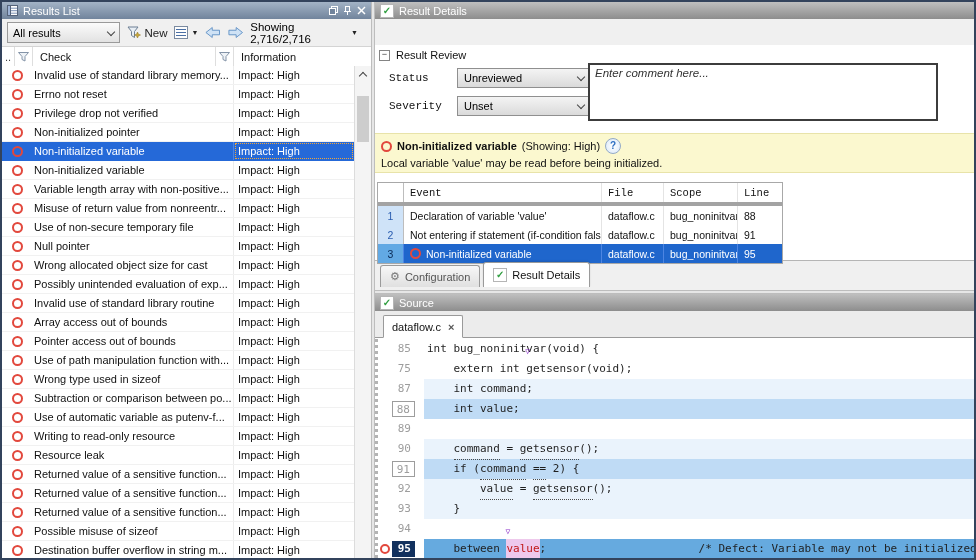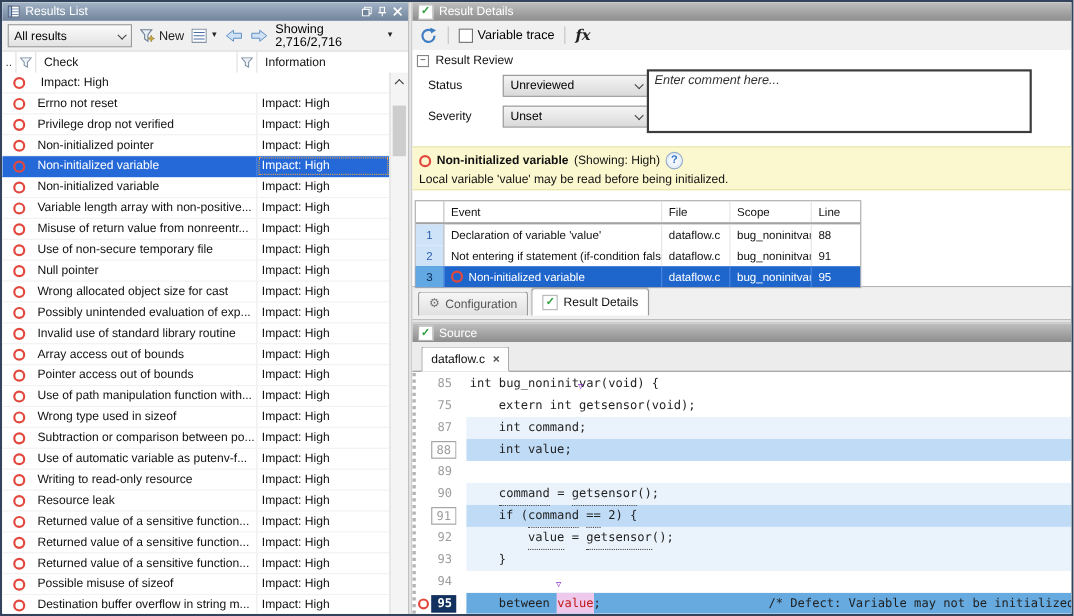--- a/index.html
+++ b/index.html
@@ -54,34 +54,34 @@
   .details{position:relative;height:288px;background:#f0f0f0;}
   .dtoolbar{height:26px;display:flex;align-items:center;gap:9px;padding:0 7px;background:#f0f0f0;border-bottom:1px solid #cfcfcf;}
   .sep{width:1px;height:16px;background:#c2c2c2;}
   .cbx{width:11px;height:11px;border:1px solid #707070;background:#fff;}
   .cbx-lab{font-size:11.5px;margin-left:4px;}
   .fx{font-family:"DejaVu Serif",serif;font-style:italic;font-size:13.5px;font-weight:bold;color:#222;}
   .dcontent{position:absolute;top:43px;left:0;width:599px;height:215px;background:#fff;border-bottom:1px solid #b5b5b5;}
   .review-head{display:flex;align-items:center;gap:6px;font-size:11px;padding:4px 6px 2px 4px;color:#111;}
   .expander{width:9px;height:9px;border:1px solid #848484;background:#fff;font-size:9px;line-height:7px;text-align:center;color:#333;flex:none;}
   .fields{position:relative;height:66px;}
-  .flabel{position:absolute;left:14px;font-size:11px;color:#111;}
+  .flabel{position:absolute;left:14px;font-size:11px;color:#111;font-family:Liberation Mono, monospace;}
   .fsel{position:absolute;left:82px;width:134px;height:20px;box-sizing:border-box;background:linear-gradient(#f4f4f4,#dadada);
        border:1px solid #8f8f8f;font-size:11px;display:flex;align-items:center;justify-content:space-between;padding:0 6px;}
   .comment{position:absolute;left:213px;top:0px;width:350px;height:58px;box-sizing:border-box;border:2px solid #3c3c3c;
        font-size:11.5px;font-style:italic;color:#333;padding:2px 5px;background:#fff;}
   .banner{position:absolute;top:88px;left:0;width:599px;height:40px;box-sizing:border-box;background:#fbf8cf;
        border-top:1px solid #e8e3a9;border-bottom:1px solid #e8e3a9;padding:4px 6px;font-size:11px;color:#111;}
   .banner-l1{display:flex;align-items:center;gap:5px;}
   .q-badge{width:14px;height:14px;border-radius:50%;background:radial-gradient(#ffffff,#d8e7f8);
        border:1px solid #93aac8;color:#2d6fc2;font-weight:bold;font-size:10px;text-align:center;line-height:13px;flex:none;}
   .banner-l2{margin-top:3px;}
   .etable{position:absolute;top:137px;left:2px;width:404px;border:1px solid #a8a8a8;font-size:10.5px;background:#fff;color:#111;}
   .ehead,.erow{display:flex;height:19px;align-items:center;}
-  .ehead{border-bottom:2px solid #a3a3a3;}
+  .ehead{border-bottom:4px solid #a3a3a3;font-family:Liberation Mono, monospace;}
   .ec{height:100%;display:flex;align-items:center;box-sizing:border-box;overflow:hidden;white-space:nowrap;border-right:1px solid #e4e4e4;}
   .ec-num{width:26px;justify-content:center;border-right:1px solid #bdbdbd;}
   .ec-event{width:198px;padding-left:6px;}
   .ec-file{width:62px;padding-left:6px;}
   .ec-scope{width:74px;padding-left:6px;}
   .ec-line{flex:1;padding-left:6px;border-right:none;}
   .erow .ec-num{background:#cfe3f8;color:#2a5db0;}
   .erow.selected{background:#1f66cc;color:#fff;}
   .erow.selected .ec-num{background:#62a9e4;color:#0a2a55;}
   .erow.selected .ec{border-right-color:#4d85e2;}
@@ -195,20 +195,21 @@
           </svg>
       </span>
       <span class="lh-cell lh-info">Information</span>
     </div>
 
     <div class="lrows" id="results-rows">
         <div class="lrow">
           <span class="cell-icon">
             <span class="red-ring"></span>
           </span>
+          <span class="cell-check">Invalid use of standard library memory...</span>
           <span class="cell-info">Impact: High</span>
         </div>
         <div class="lrow">
           <span class="cell-icon">
             <span class="red-ring"></span>
           </span>
           <span class="cell-check">Errno not reset</span>
           <span class="cell-info">Impact: High</span>
         </div>
         <div class="lrow">
@@ -392,33 +393,20 @@
   <div class="splitter-v"></div>
 
   <div class="panel-right">
 
     <div class="details">
       <div class="titlebar-gray">
         <span class="chk-icon">✓</span>
         <span>Result Details</span>
       </div>
 
-      <div class="dtoolbar">
-        <svg width="16" height="15" viewBox="0 0 16 15">
-            <path d="M13 7.5 A5.5 5.5 0 1 1 10.5 3" fill="none" stroke="#3f7fc1" stroke-width="2"></path>
-            <path d="M9 0 L14.5 2.5 L10 5.5 Z" fill="#3f7fc1"></path>
-          </svg>
-        <span class="sep"></span>
-        <span style="display:flex;align-items:center;">
-          <span class="cbx"></span>
-          <span class="cbx-lab">Variable trace</span>
-        </span>
-        <span class="sep"></span>
-        <span class="fx">fx</span>
-      </div>
 
       <div class="dcontent">
         <div class="review-head">
           <span class="expander">−</span>
           <span>Result Review</span>
         </div>
         <div class="fields">
           <span class="flabel" style="top:9px;">Status</span>
           <span class="fsel" style="top:5px;">
             <span>Unreviewed</span>

